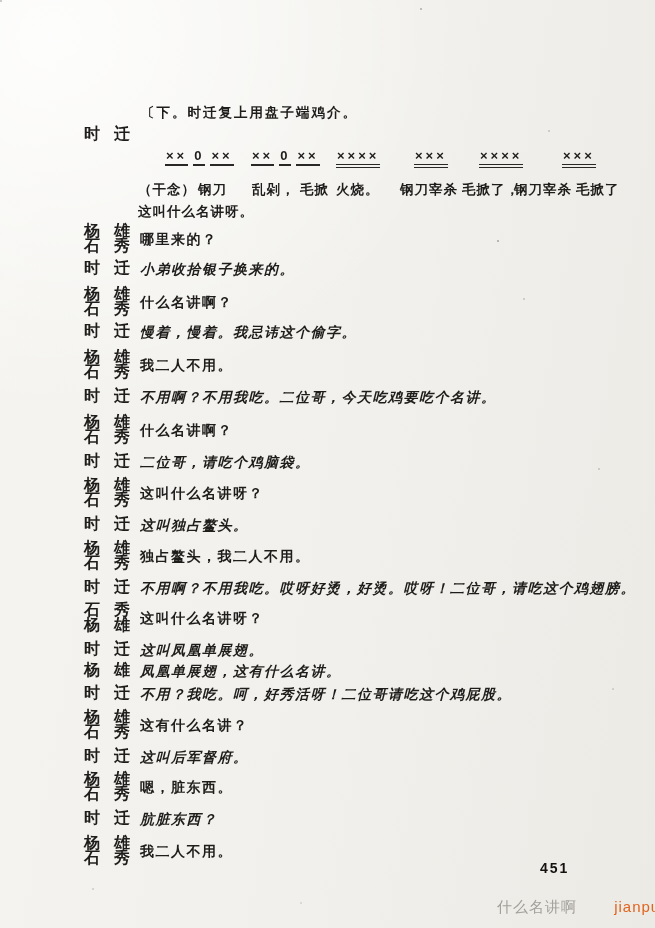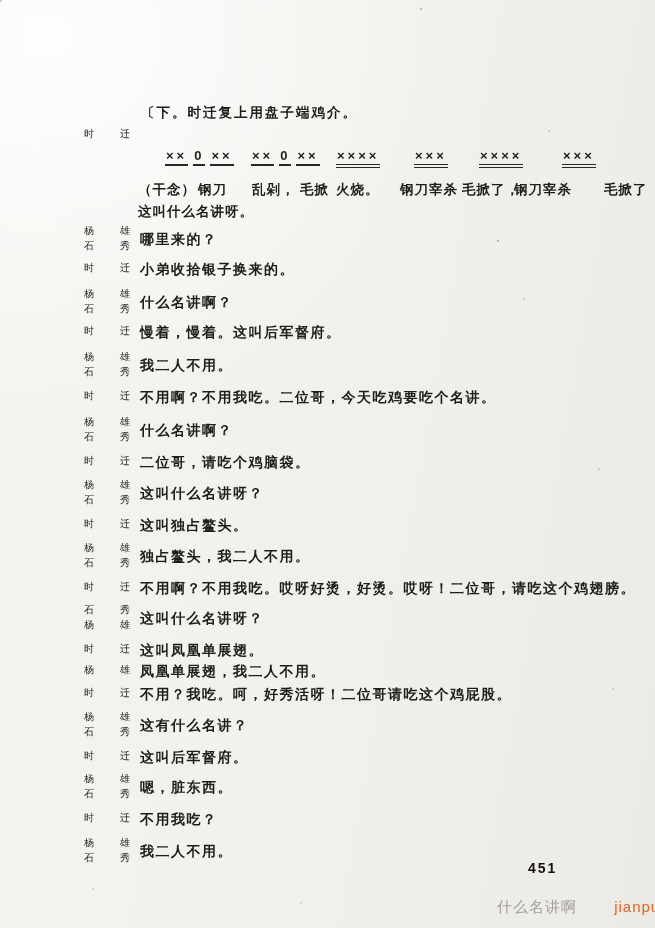--- a/index.html
+++ b/index.html
@@ -16,29 +16,29 @@
       linear-gradient(100deg,#f5f4f0 0%,#f1f0ec 55%,#ebeae5 100%);
     overflow:hidden;
     color:#1f1d1b;
   }
   .abs{position:absolute;}
   .ink{color:#1f1d1b;font-weight:bold;}
   .stage{font-size:13.5px;letter-spacing:2px;}
   .name{
     display:inline-block;width:46px;
     text-align:justify;text-align-last:justify;
-    font-size:10px;font-weight:normal;line-height:13px;
+    font-size:16px;font-weight:bold;line-height:13px;
   }
   .names{position:absolute;left:84px;top:0;display:flex;flex-direction:column;gap:2px;}
   .drow{position:absolute;left:0;width:655px;}
   .drow .dtext{
     position:absolute;left:140px;
     font-size:14px;font-weight:bold;letter-spacing:1.5px;white-space:nowrap;
   }
-  .drow.single .dtext{top:0;}
+  .drow.single .dtext{top:0;font-style:italic;}
   .drow.stacked .dtext{top:7px;}
   
   .ngroup{position:absolute;top:0;display:flex;gap:5px;align-items:flex-start;}
   .nu{
     font-style:normal;font-weight:bold;font-size:13px;letter-spacing:3px;
     line-height:13px;padding:0 1px 2px 1px;white-space:nowrap;
   }
   .u1{border-bottom:2px solid #2a2826;}
   .u2{border-bottom:4px double #2a2826;}
   
@@ -98,21 +98,21 @@
 
   <div class="abs" style="left:0;top:181px;width:655px;height:20px;">
     <span class="rw" style="left:138px;">（干念）</span>
     <span class="rw" style="left:198px;">钢刀</span>
     <span class="rw" style="left:252px;">乱剁，</span>
     <span class="rw" style="left:300px;">毛掀</span>
     <span class="rw" style="left:336px;">火烧。</span>
     <span class="rw" style="left:400px;">钢刀宰杀</span>
     <span class="rw" style="left:462px;">毛掀了，</span>
     <span class="rw" style="left:514px;">钢刀宰杀</span>
-    <span class="rw" style="left:604px;">毛掀了</span>
+    <span class="rw" style="left:576px;">毛掀了</span>
   </div>
   <div class="abs rw" style="left:138px;top:203px;">这叫什么名讲呀。</div>
 
   <div class="drow stacked" style="top:224px;">
     <div class="names">
       <span class="name">杨雄</span>
       <span class="name">石秀</span>
     </div>
     <div class="dtext">哪里来的？</div>
   </div>
@@ -129,21 +129,21 @@
       <span class="name">杨雄</span>
       <span class="name">石秀</span>
     </div>
     <div class="dtext">什么名讲啊？</div>
   </div>
 
   <div class="drow single" style="top:324px;">
     <div class="names">
       <span class="name">时迁</span>
     </div>
-    <div class="dtext">慢着，慢着。这叫后军督府。</div>
+    <div class="dtext">慢着，慢着。我忌讳这个偷字。</div>
   </div>
 
   <div class="drow stacked" style="top:350px;">
     <div class="names">
       <span class="name">杨雄</span>
       <span class="name">石秀</span>
     </div>
     <div class="dtext">我二人不用。</div>
   </div>
 
@@ -211,21 +211,21 @@
     <div class="names">
       <span class="name">时迁</span>
     </div>
     <div class="dtext">这叫凤凰单展翅。</div>
   </div>
 
   <div class="drow single" style="top:663px;">
     <div class="names">
       <span class="name">杨雄</span>
     </div>
-    <div class="dtext">凤凰单展翅，我二人不用。</div>
+    <div class="dtext">凤凰单展翅，这有什么名讲。</div>
   </div>
 
   <div class="drow single" style="top:686px;">
     <div class="names">
       <span class="name">时迁</span>
     </div>
     <div class="dtext">不用？我吃。呵，好秀活呀！二位哥请吃这个鸡屁股。</div>
   </div>
 
   <div class="drow stacked" style="top:710px;">
@@ -248,31 +248,31 @@
       <span class="name">杨雄</span>
       <span class="name">石秀</span>
     </div>
     <div class="dtext">嗯，脏东西。</div>
   </div>
 
   <div class="drow single" style="top:811px;">
     <div class="names">
       <span class="name">时迁</span>
     </div>
-    <div class="dtext">不用我吃？</div>
+    <div class="dtext">肮脏东西？</div>
   </div>
 
   <div class="drow stacked" style="top:836px;">
     <div class="names">
       <span class="name">杨雄</span>
       <span class="name">石秀</span>
     </div>
     <div class="dtext">我二人不用。</div>
   </div>
 
-  <div class="abs pagenum" style="left:528px;top:860px;">451</div>
+  <div class="abs pagenum" style="left:540px;top:860px;">451</div>
 
   <div class="abs wm" style="left:497px;top:898px;">
     <span class="site">什么名讲啊</span>
     <span class="domain">jianpu.cn</span>
   </div>
 
 </div>
 
 </body></html>

